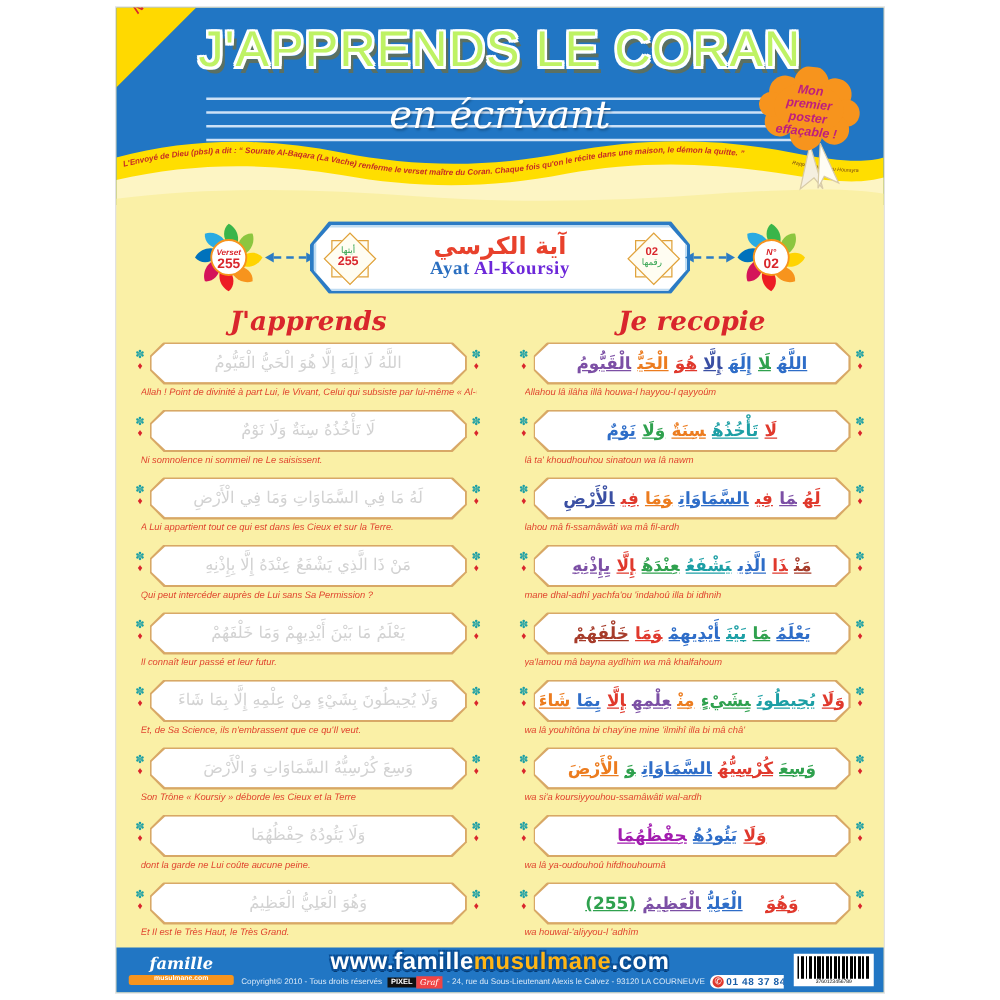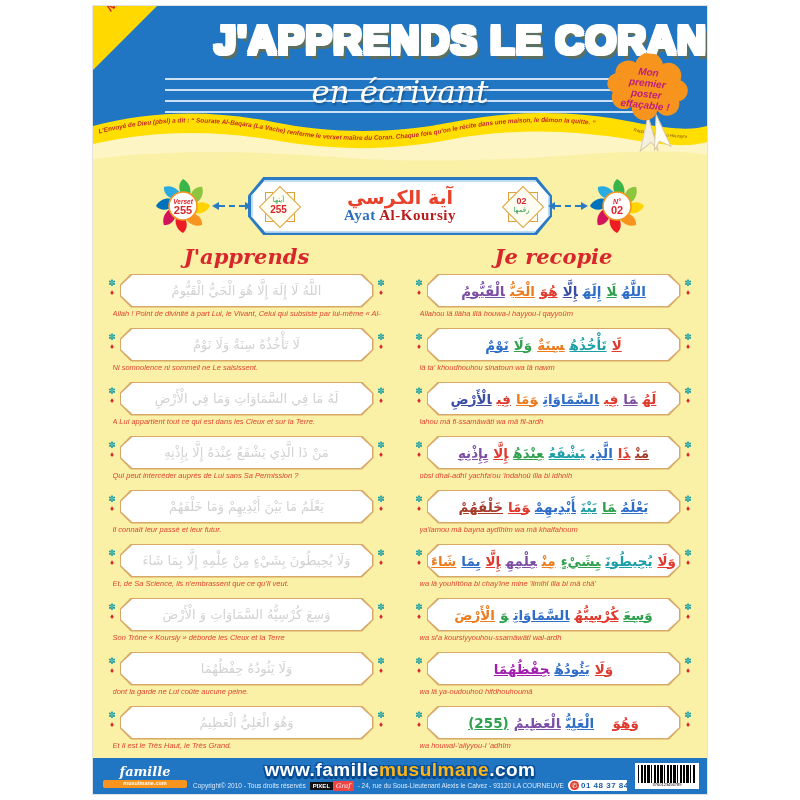--- a/index.html
+++ b/index.html
@@ -8,22 +8,22 @@
   .poster{position:absolute;left:93px;top:6px;width:614px;height:788px;background:#FAF0A6;
     box-shadow:0 0 0 1px #e2e2e2;overflow:hidden;}
 
   
   .header{position:absolute;left:0;top:0;width:614px;height:158px;background:#2176C4;}
   .ribbon{position:absolute;left:0;top:0;width:0;height:0;
     border-top:64px solid #FFD900;border-right:64px solid transparent;z-index:5;}
   .ribbon span{position:absolute;left:2px;top:-56px;display:block;width:70px;
     transform:rotate(-45deg);transform-origin:0 0;color:#D9262C;font-weight:bold;
     font-size:11px;font-style:italic;text-align:center;}
-  .main-title{position:absolute;left:0;top:12px;width:100%;text-align:right;
-    font-size:40px;font-weight:700;letter-spacing:1px;color:#ffffff;white-space:nowrap;
+  .main-title{position:absolute;left:0;top:12px;width:100%;text-align:center;
+    font-size:40px;font-weight:400;letter-spacing:1px;color:#bef264;white-space:nowrap;
     text-shadow:-2px -2px 0 #fff,2px -2px 0 #fff,-2px 2px 0 #fff,2px 2px 0 #fff,
       -2px 0 0 #fff,2px 0 0 #fff,0 -2px 0 #fff,0 2px 0 #fff,4px 5px 0 rgba(150,105,0,.5);}
   .sub-band{position:absolute;left:72px;top:66px;width:470px;height:46px;}
   .sub-band .line{position:absolute;left:0;width:100%;height:1.5px;background:rgba(235,245,255,.85);}
   .subtitle{position:absolute;left:0;top:2px;width:100%;text-align:center;
     font-family:"DejaVu Serif",serif;font-style:italic;font-weight:normal;font-size:31px;
     color:#fff;text-shadow:1px 2px 2px rgba(0,0,0,.3);}
   .badge{position:absolute;right:10px;top:48px;width:92px;height:104px;z-index:6;
     transform:rotate(6deg);}
   .wave{position:absolute;left:0;bottom:0;width:614px;height:58px;}
@@ -48,21 +48,21 @@
   .star8 .sq{position:absolute;left:6px;top:6px;width:28px;height:28px;background:#FFFDF2;
     border:1px solid #E0A23C;}
   .star8 .sq.r{transform:rotate(45deg);}
   .star8 .txt{position:absolute;left:0;top:0;width:40px;height:40px;display:flex;
     flex-direction:column;align-items:center;justify-content:center;line-height:1.1;z-index:2;}
   .star8 .g{font-size:7px;color:#2FA14E;font-family:"DejaVu Sans",sans-serif;}
   .star8 .r2{font-size:10px;color:#D9262C;font-weight:800;}
   .plaque-mid{flex:1;text-align:center;line-height:1.05;}
   .ar-title{font-family:"DejaVu Sans",sans-serif;font-size:19px;font-weight:bold;color:#E8412C;direction:rtl;}
   .lat-title{font-family:"Liberation Serif",serif;font-size:15px;font-weight:800;letter-spacing:.5px;}
-  .lat-title .b{color:#2B6FC0;} .lat-title .m{color:#b91c1c;}
+  .lat-title .b{color:#2B6FC0;} .lat-title .m{color:#6d28d9;}
 
   
   .colheads{position:absolute;left:0;top:238px;width:614px;height:26px;display:flex;}
   .colheads div{width:50%;text-align:center;font-family:"DejaVu Serif",serif;
     font-style:italic;font-weight:bold;font-size:21px;color:#D9262C;}
   .rows{position:absolute;left:0;top:266px;width:614px;}
   .row{display:flex;height:54px;}
   .cell{width:50%;box-sizing:border-box;display:flex;flex-direction:column;align-items:center;}
   .boxline{display:flex;align-items:center;justify-content:center;height:37px;}
   .orn{width:11px;height:26px;position:relative;flex:0 0 auto;margin:0 2px;}
@@ -382,21 +382,21 @@
           <div class="boxo">
                 <div class="boxi">
                   <div class="words"><span style="color: rgb(166, 59, 42);">مَنْ</span><span style="color: rgb(224, 57, 45);">ذَا</span><span style="color: rgb(46, 109, 200);">الَّذِي</span><span style="color: rgb(28, 159, 165);">يَشْفَعُ</span><span style="color: rgb(47, 161, 78);">عِنْدَهُ</span><span style="color: rgb(224, 57, 45);">إِلَّا</span><span style="color: rgb(124, 79, 165);">بِإِذْنِهِ</span></div>
                 </div>
               </div>
           <div class="orn">
                 <span class="fl">✽</span>
                 <span class="ts">♦</span>
               </div>
         </div>
-        <div class="cap">pbsl dhal-adhî yachfa'ou 'indahoû illa bi idhnih</div>
+        <div class="cap">mane dhal-adhî yachfa'ou 'indahoû illa bi idhnih</div>
       </div>
     </div>
 
     <div class="row">
       <div class="cell">
         <div class="boxline">
           <div class="orn">
                 <span class="fl">✽</span>
                 <span class="ts">♦</span>
               </div>

